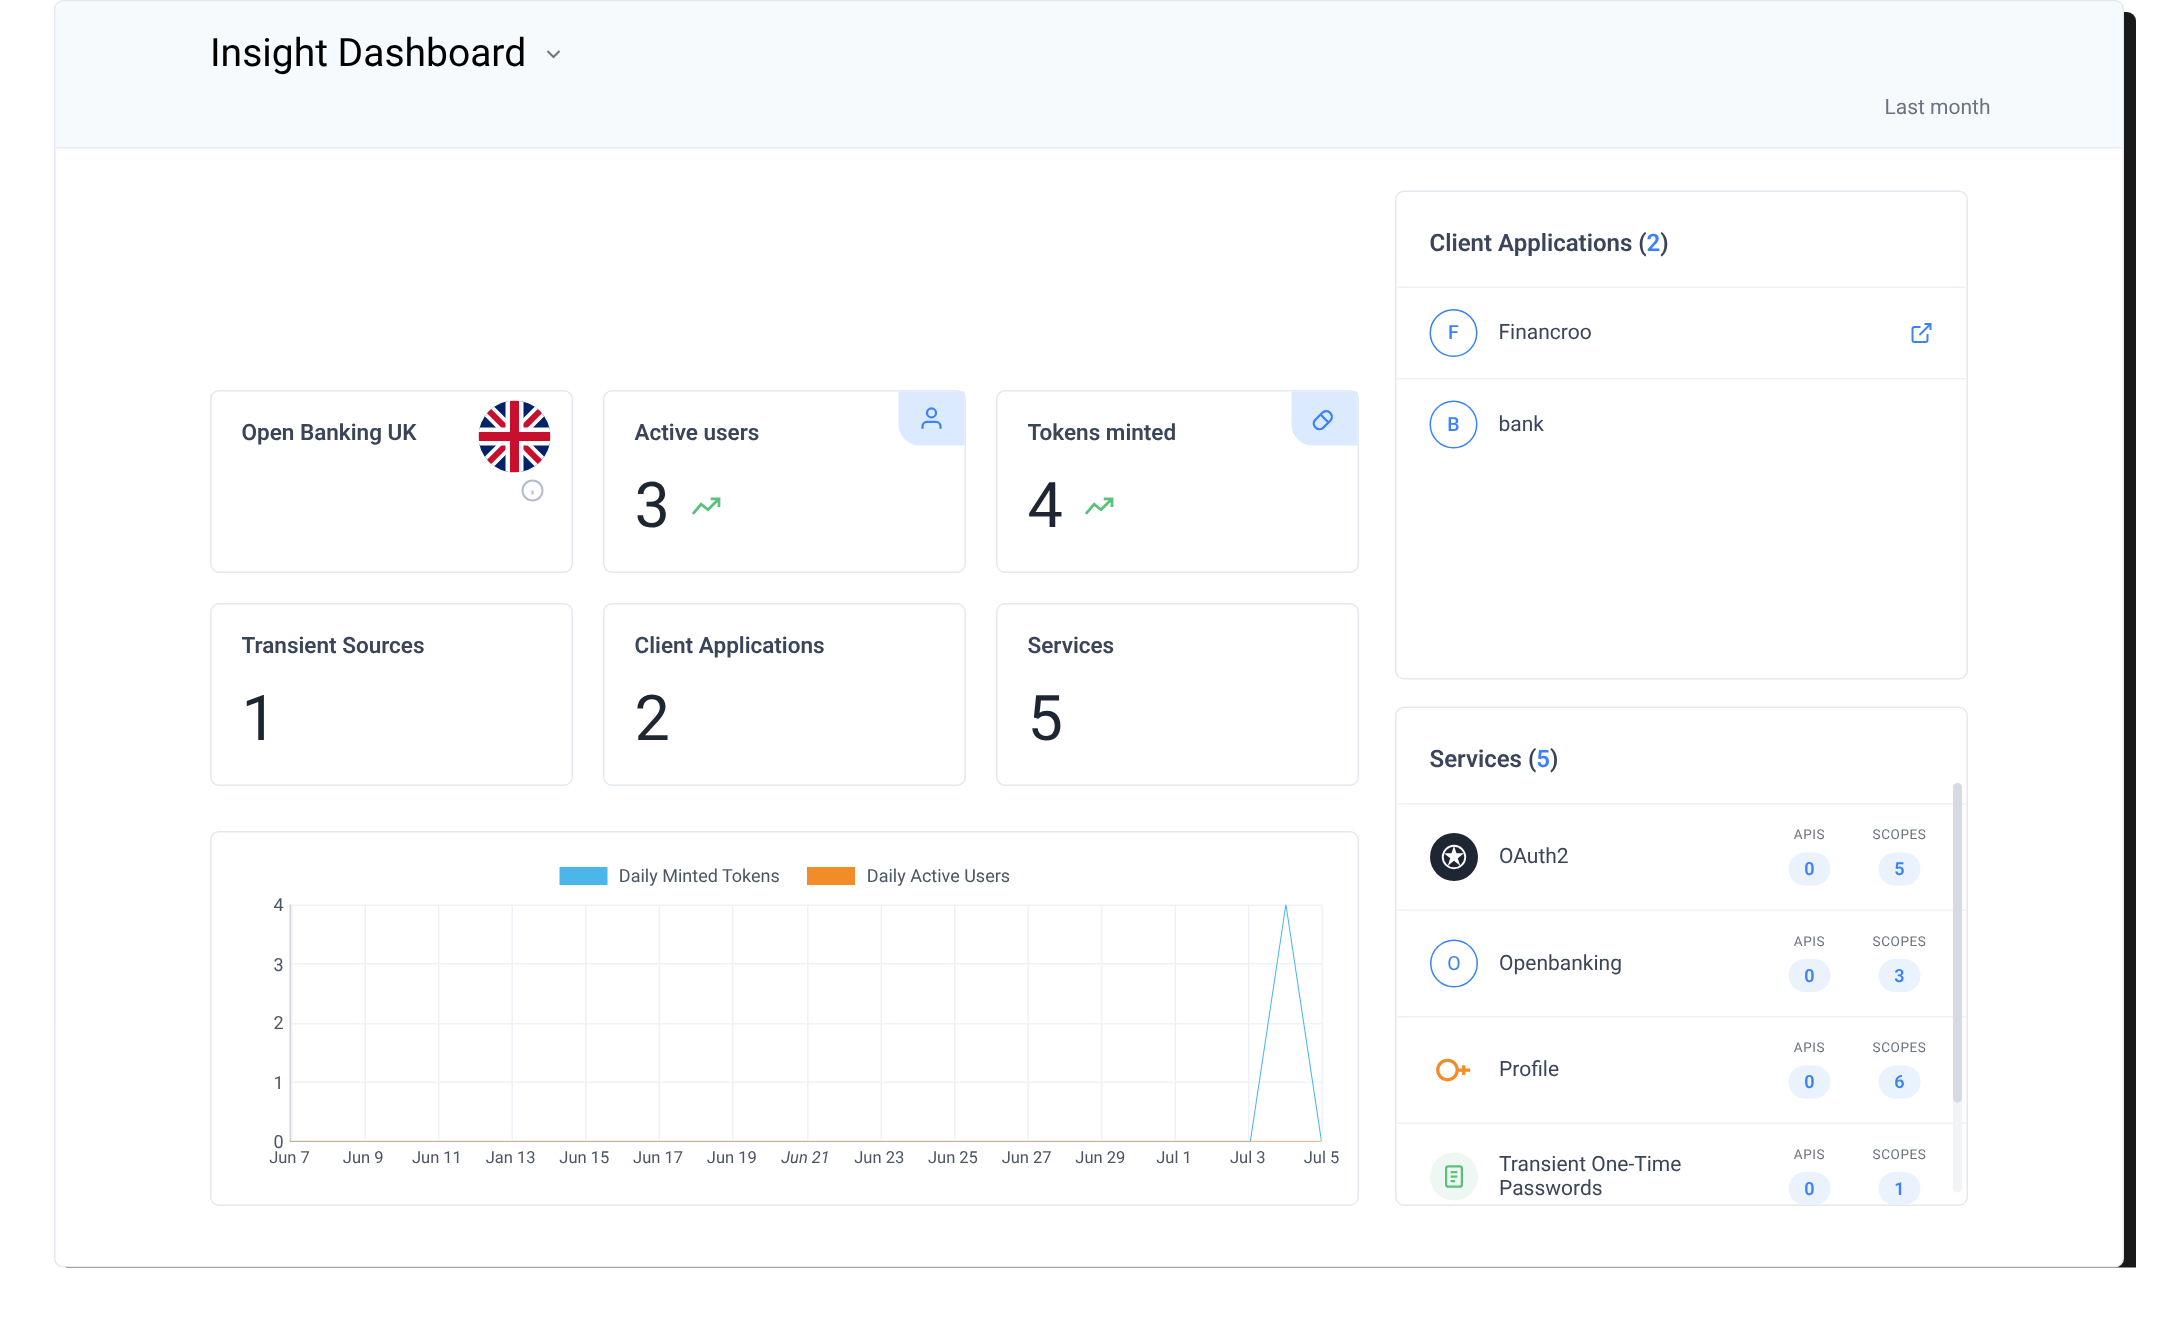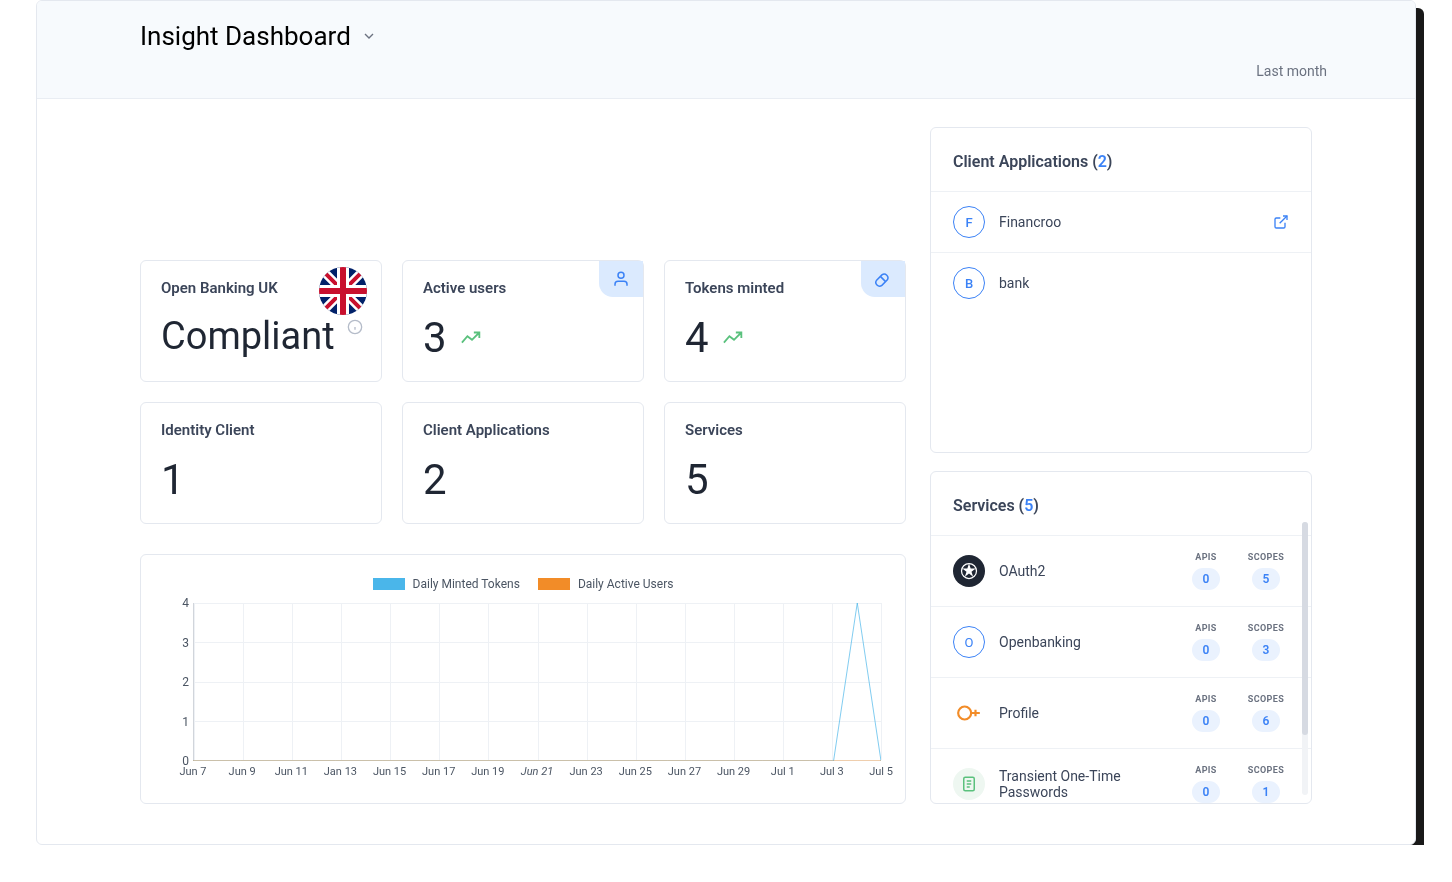--- a/index.html
+++ b/index.html
@@ -50,21 +50,21 @@
 .ext-link { color: #3b82f6; width: 16px; height: 16px; }
 
 .client-panel { min-height: 326px; }
 
 .services-panel { position: relative; }
 .services-scroll { max-height: 268px; overflow-y: auto; }
 .svc-row { display: flex; align-items: center; gap: 14px; padding: 16px 22px; border-top: 1px solid #eef1f5; font-size: 14px; color: #3b4559; }
 .svc-avatar { width: 32px; height: 32px; border-radius: 50%; display: flex; align-items: center; justify-content: center; font-size: 13px; }
 .svc-name { flex: 1; }
 .metric-col { display: flex; flex-direction: column; align-items: center; gap: 6px; width: 46px; }
-.metric-label { font-size: 9px; font-weight: 700; letter-spacing: 0.4px; color: #6b7280; }
+.metric-label { font-size: 9px; font-weight: 400; letter-spacing: 0.4px; color: #6b7280; }
 .metric-pill { width: 28px; height: 22px; border-radius: 11px; background: #eaf2fe; color: #3b82f6; font-size: 12px; font-weight: 600; display: flex; align-items: center; justify-content: center; }
 
 .scrollbar-fake { position: absolute; right: 3px; top: 50px; bottom: 8px; width: 6px; background: #f1f3f6; border-radius: 3px; }
 .scrollbar-thumb { position: absolute; top: 0; height: 78%; left: 0; right: 0; background: #d6dae2; border-radius: 3px; }
 </style>
 </head>
 <body>
 
 <div class="page-wrap">
 
@@ -81,21 +81,20 @@
   </div>
 
   <div class="content">
 
     <div class="left-col">
 
       <div class="stat-grid">
 
         <div class="stat-card">
           <div class="stat-title">Open Banking UK</div>
-          <div class="stat-value big">Compliant</div>
           <div class="flag-uk">
             <svg viewBox="0 0 48 48">
                 <rect width="48" height="48" fill="#012169"></rect>
                 <path d="M0 0 L48 48 M48 0 L0 48" stroke="#fff" stroke-width="9"></path>
                 <path d="M0 0 L48 48 M48 0 L0 48" stroke="#C8102E" stroke-width="4"></path>
                 <path d="M24 0 V48 M0 24 H48" stroke="#fff" stroke-width="12"></path>
                 <path d="M24 0 V48 M0 24 H48" stroke="#C8102E" stroke-width="6"></path>
               </svg>
           </div>
           <svg class="info-icon" viewBox="0 0 24 24" fill="none" stroke="currentColor" stroke-width="2">
@@ -131,21 +130,21 @@
           <div class="stat-title">Tokens minted</div>
           <div class="stat-value">
             <span>4</span>
             <svg class="trend-icon" viewBox="0 0 24 14" fill="none" stroke="currentColor" stroke-width="2">
                 <path d="M1 12 L7 5 L12 9 L20 1 M14 1 H20 V7"></path>
               </svg>
           </div>
         </div>
 
         <div class="stat-card">
-          <div class="stat-title">Identity Client</div>
+          <div class="stat-title">Transient Sources</div>
           <div class="stat-value">1</div>
         </div>
 
         <div class="stat-card">
           <div class="stat-title">Client Applications</div>
           <div class="stat-value">2</div>
         </div>
 
         <div class="stat-card">
           <div class="stat-title">Services</div>

